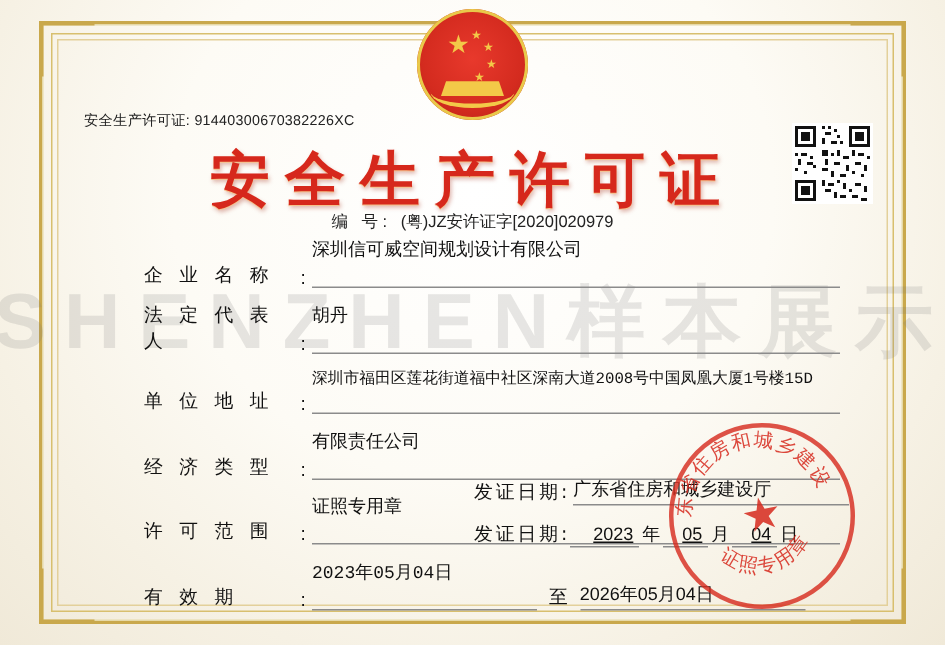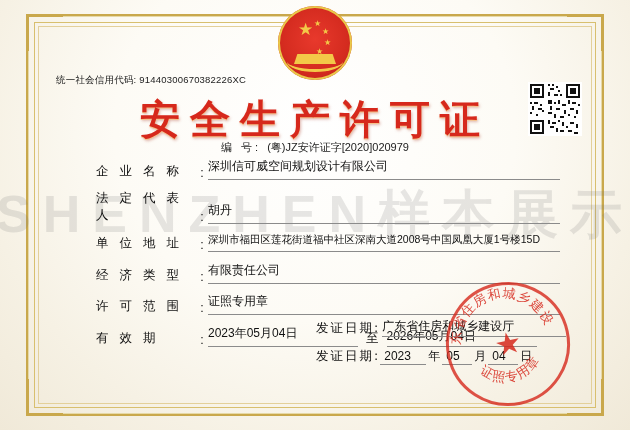--- a/index.html
+++ b/index.html
@@ -109,40 +109,40 @@
   .row{
     display:flex;align-items:flex-end;margin-bottom:9.5px;
     font-size:12.5px;color:#111;
   }
   .row .label{
     width:100px;flex:none;letter-spacing:3.5px;
     font-family:"DejaVu Sans","Liberation Sans",sans-serif;
   }
   .row .colon{width:12px;flex:none;text-align:center;}
   .row .value{
-    flex:1;border-bottom:1px solid #8b8b8b;padding-bottom:4px;
-    font-family:Liberation Sans, sans-serif;
+    flex:1;border-bottom:1px solid #8b8b8b;padding-bottom:16px;
+    font-family:Liberation Mono, monospace;
     font-size:12px;
   }
   .row.valid .value{flex:none;width:150px;}
   .row.valid .mid{margin:0 8px;font-size:12.5px;}
   .row.valid .value2{
     width:150px;border-bottom:1px solid #8b8b8b;padding-bottom:1px;font-size:12px;
   }
 
   
   .issuer{
     position:absolute;right:64px;top:318px;width:250px;
     font-size:12.5px;color:#111;
   }
   .issuer .irow{display:flex;align-items:flex-end;margin-bottom:11px;}
   .issuer .ilabel{letter-spacing:2px;flex:none;font-family:"DejaVu Sans","Liberation Sans",sans-serif;}
   .issuer .ivalue{flex:1;border-bottom:1px solid #8b8b8b;padding-bottom:1px;font-size:12px;margin-left:2px;}
   .issuer .dline{flex:1;display:flex;align-items:flex-end;gap:2px;font-size:12px;}
-  .issuer .seg{border-bottom:1px solid #8b8b8b;padding:0 4px 1px;text-align:left;}
+  .issuer .seg{border-bottom:1px solid #8b8b8b;padding:0 4px 1px;text-align:right;text-decoration:underline;}
 
   
   .seal{
     position:absolute;right:60px;top:282px;width:118px;height:118px;
     border:3px solid rgba(214,40,28,.80);border-radius:50%;
     transform:rotate(-12deg);
     pointer-events:none;
   }
   .seal .sealstar{
     position:absolute;left:50%;top:50%;transform:translate(-50%,-50%);
@@ -175,21 +175,21 @@
       <span class="star s1">★</span>
       <span class="star s2">★</span>
       <span class="star s3">★</span>
       <span class="star s4">★</span>
     </div>
     <div class="gate"></div>
     <div class="ears"></div>
   </div>
 
   <div class="code-line">
-    <span>统一社会信用代码:</span>
+    <span>安全生产许可证:</span>
     <span>91440300670382226XC</span>
   </div>
 
   <div class="qr">
     <svg width="54" height="54" viewBox="0 0 27 27" shape-rendering="crispEdges">
       <rect width="27" height="27" fill="#fff"></rect>
       <g fill="#111">
         <rect x="1" y="1" width="7" height="7"></rect>
           <rect x="2" y="2" width="5" height="5" fill="#fff"></rect>
           <rect x="3" y="3" width="3" height="3"></rect>

